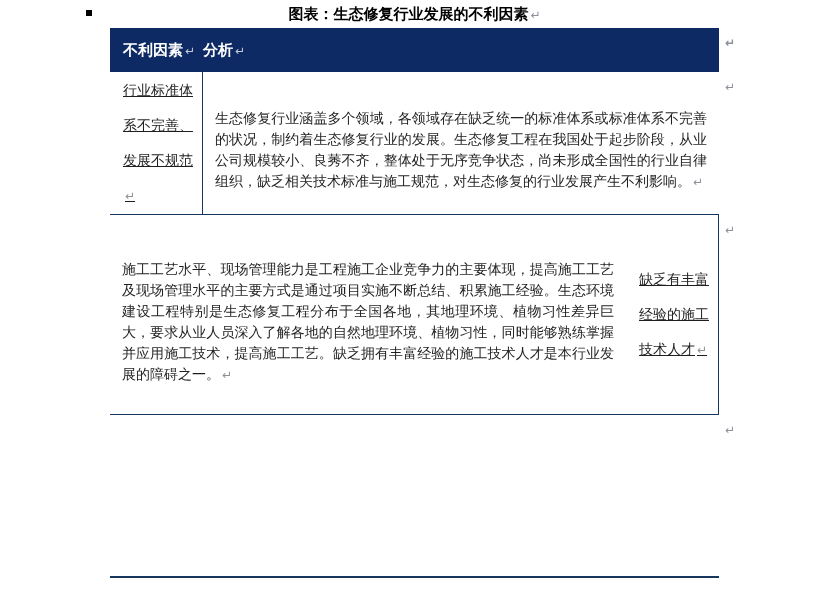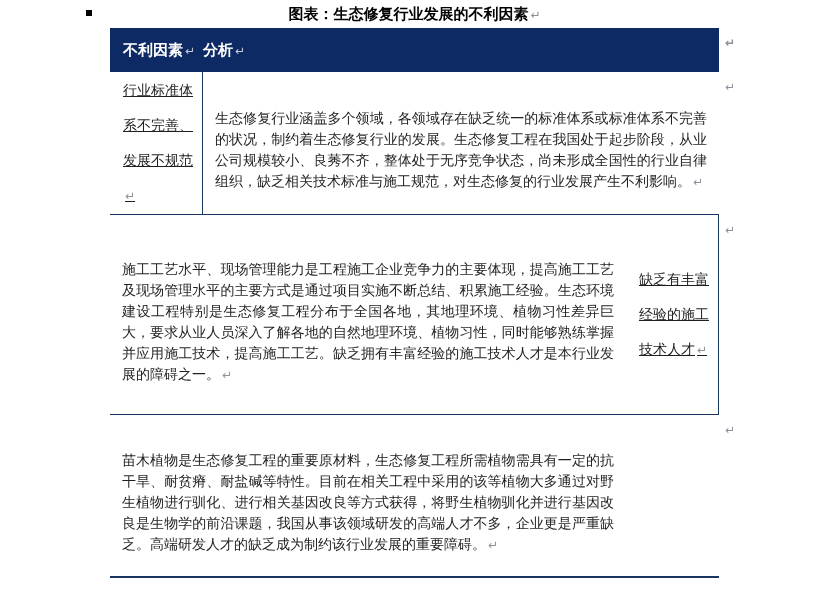--- a/index.html
+++ b/index.html
@@ -152,20 +152,17 @@
       <div class="cell analysis-cell">
         <div class="analysis-text"><span>施工工艺水平、现场管理能力是工程施工企业竞争力的主要体现，提高施工工艺及现场管理水平的主要方式是通过项目实施不断总结、积累施工经验。生态环境建设工程特别是生态修复工程分布于全国各地，其地理环境、植物习性差异巨大，要求从业人员深入了解各地的自然地理环境、植物习性，同时能够熟练掌握并应用施工技术，提高施工工艺。缺乏拥有丰富经验的施工技术人才是本行业发展的障碍之一。</span><span class="pilcrow">↵</span></div>
       </div>
       <div class="cell factor-cell">
         <div class="factor-text"><span>缺乏有丰富经验的施工技术人才</span><span class="pilcrow">↵</span></div>
       </div>
       <span class="row-end-mark">↵</span>
     </div>
 
     <div class="trow body-row row3">
-      <div class="cell analysis-cell">
-        <div class="analysis-text"><span>苗木植物是生态修复工程的重要原材料，生态修复工程所需植物需具有一定的抗干旱、耐贫瘠、耐盐碱等特性。目前在相关工程中采用的该等植物大多通过对野生植物进行驯化、进行相关基因改良等方式获得，将野生植物驯化并进行基因改良是生物学的前沿课题，我国从事该领域研发的高端人才不多，企业更是严重缺乏。高端研发人才的缺乏成为制约该行业发展的重要障碍。</span><span class="pilcrow">↵</span></div>
-      </div>
       <span class="row-end-mark">↵</span>
     </div>
 
   </div>
 </div>
 
 </body></html>

